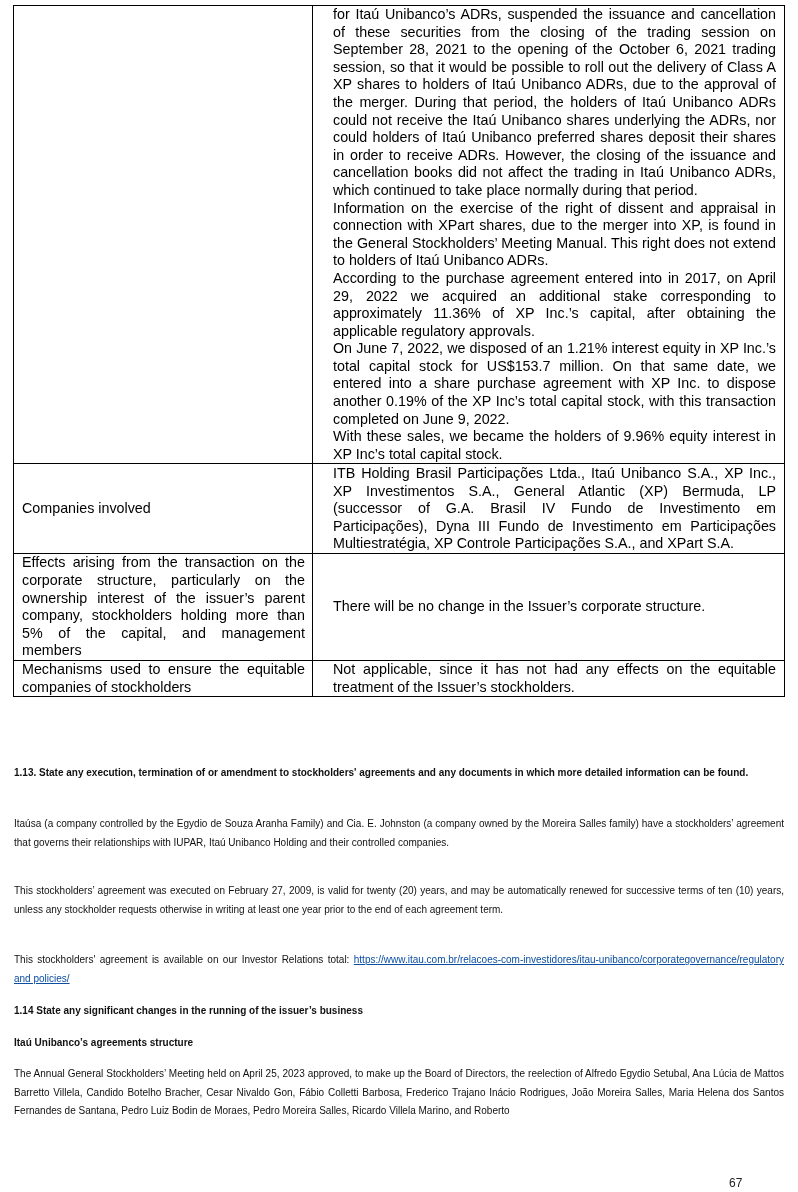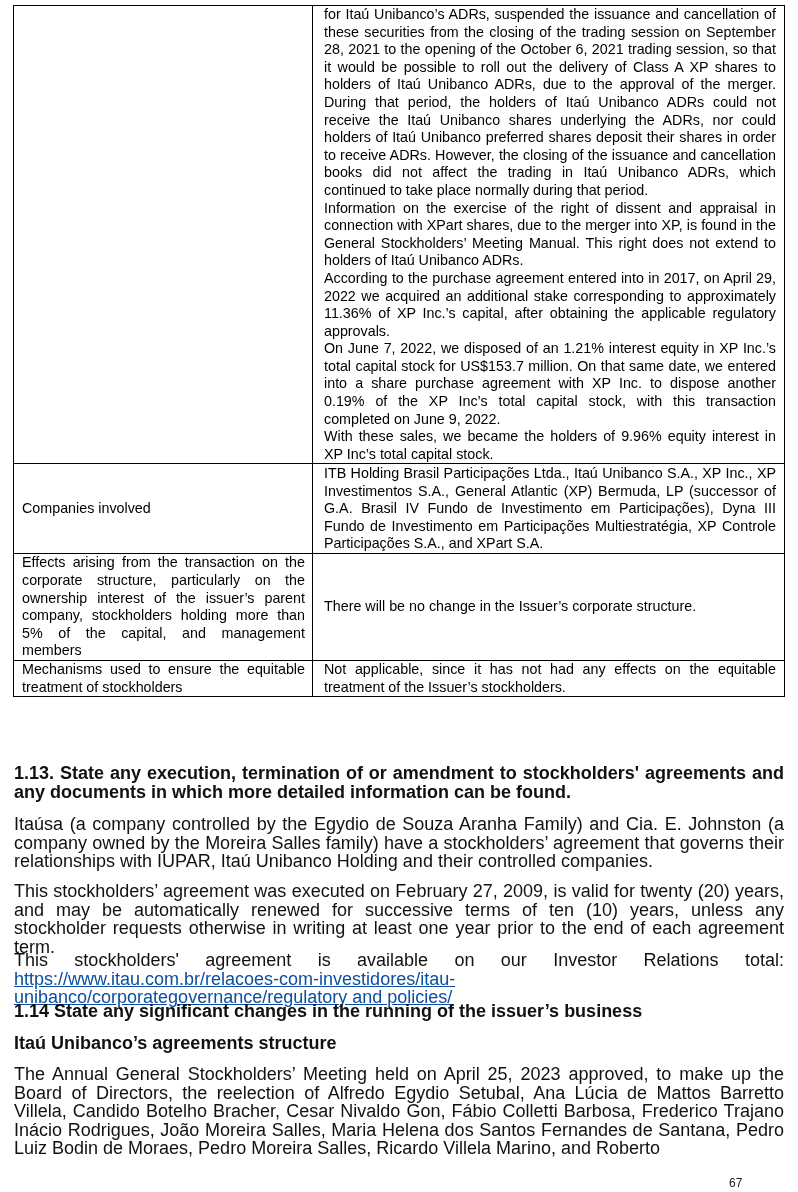--- a/index.html
+++ b/index.html
@@ -10,25 +10,25 @@
   table.tx {
     position: absolute; left: 13px; top: 5px;
     width: 772px; border-collapse: collapse; table-layout: fixed;
     font-size: 14.3px; line-height: 17.6px;
   }
   table.tx td {
     border: 1.3px solid #000; vertical-align: middle;
     padding: 0 7px 0 8px; text-align: justify;
   }
   table.tx td.label { width: 283px; }
-  table.tx td.val { padding-left: 11px; padding-right: 8px; }
+  table.tx td.val { padding-left: 20px; padding-right: 8px; }
   .para-line { display: block; }
   .doc {
     position: absolute; left: 14px; width: 770px;
-    font-family: "Liberation Sans", sans-serif; font-size: 18px; line-height: 18.5px;
+    font-family: "Liberation Sans", sans-serif; font-size: 10px; line-height: 18.5px;
     text-align: justify; color: #111;
   }
   .h { font-weight: bold; }
   a.link { color: #0b4ea2; text-decoration: underline; }
   .pnum { position: absolute; left: 729px; top: 1176px; font-size: 12px; color: #222; }
 </style>
 </head>
 <body>
 
 <table class="tx">
@@ -45,21 +45,21 @@
     </tr>
     <tr style="height:90px;">
       <td class="label">Companies involved</td>
       <td class="val">ITB Holding Brasil Participações Ltda., Itaú Unibanco S.A., XP Inc., XP Investimentos S.A., General Atlantic (XP) Bermuda, LP (successor of G.A. Brasil IV Fundo de Investimento em Participações), Dyna III Fundo de Investimento em Participações Multiestratégia, XP Controle Participações S.A., and XPart S.A.</td>
     </tr>
     <tr style="height:106px;">
       <td class="label">Effects arising from the transaction on the corporate structure, particularly on the ownership interest of the issuer’s parent company, stockholders holding more than 5% of the capital, and management members</td>
       <td class="val">There will be no change in the Issuer’s corporate structure.</td>
     </tr>
     <tr style="height:36px;">
-      <td class="label">Mechanisms used to ensure the equitable treatment of stockholders</td>
+      <td class="label">Mechanisms used to ensure the equitable companies of stockholders</td>
       <td class="val">Not applicable, since it has not had any effects on the equitable treatment of the Issuer’s stockholders.</td>
     </tr>
   </tbody>
 </table>
 
 <div class="doc h" style="top:764px;">1.13. State any execution, termination of or amendment to stockholders' agreements and any documents in which more detailed information can be found.</div>
 <div class="doc" style="top:815px;">Itaúsa (a company controlled by the Egydio de Souza Aranha Family) and Cia. E. Johnston (a company owned by the Moreira Salles family) have a stockholders’ agreement that governs their relationships with IUPAR, Itaú Unibanco Holding and their controlled companies.</div>
 <div class="doc" style="top:882px;">This stockholders’ agreement was executed on February 27, 2009, is valid for twenty (20) years, and may be automatically renewed for successive terms of ten (10) years, unless any stockholder requests otherwise in writing at least one year prior to the end of each agreement term.</div>
 <div class="doc" style="top:951px;">
   <span>This stockholders' agreement is available on our Investor Relations total: </span><a class="link" href="#">https://www.itau.com.br/relacoes-com-investidores/itau-unibanco/corporategovernance/regulatory and policies/</a>

